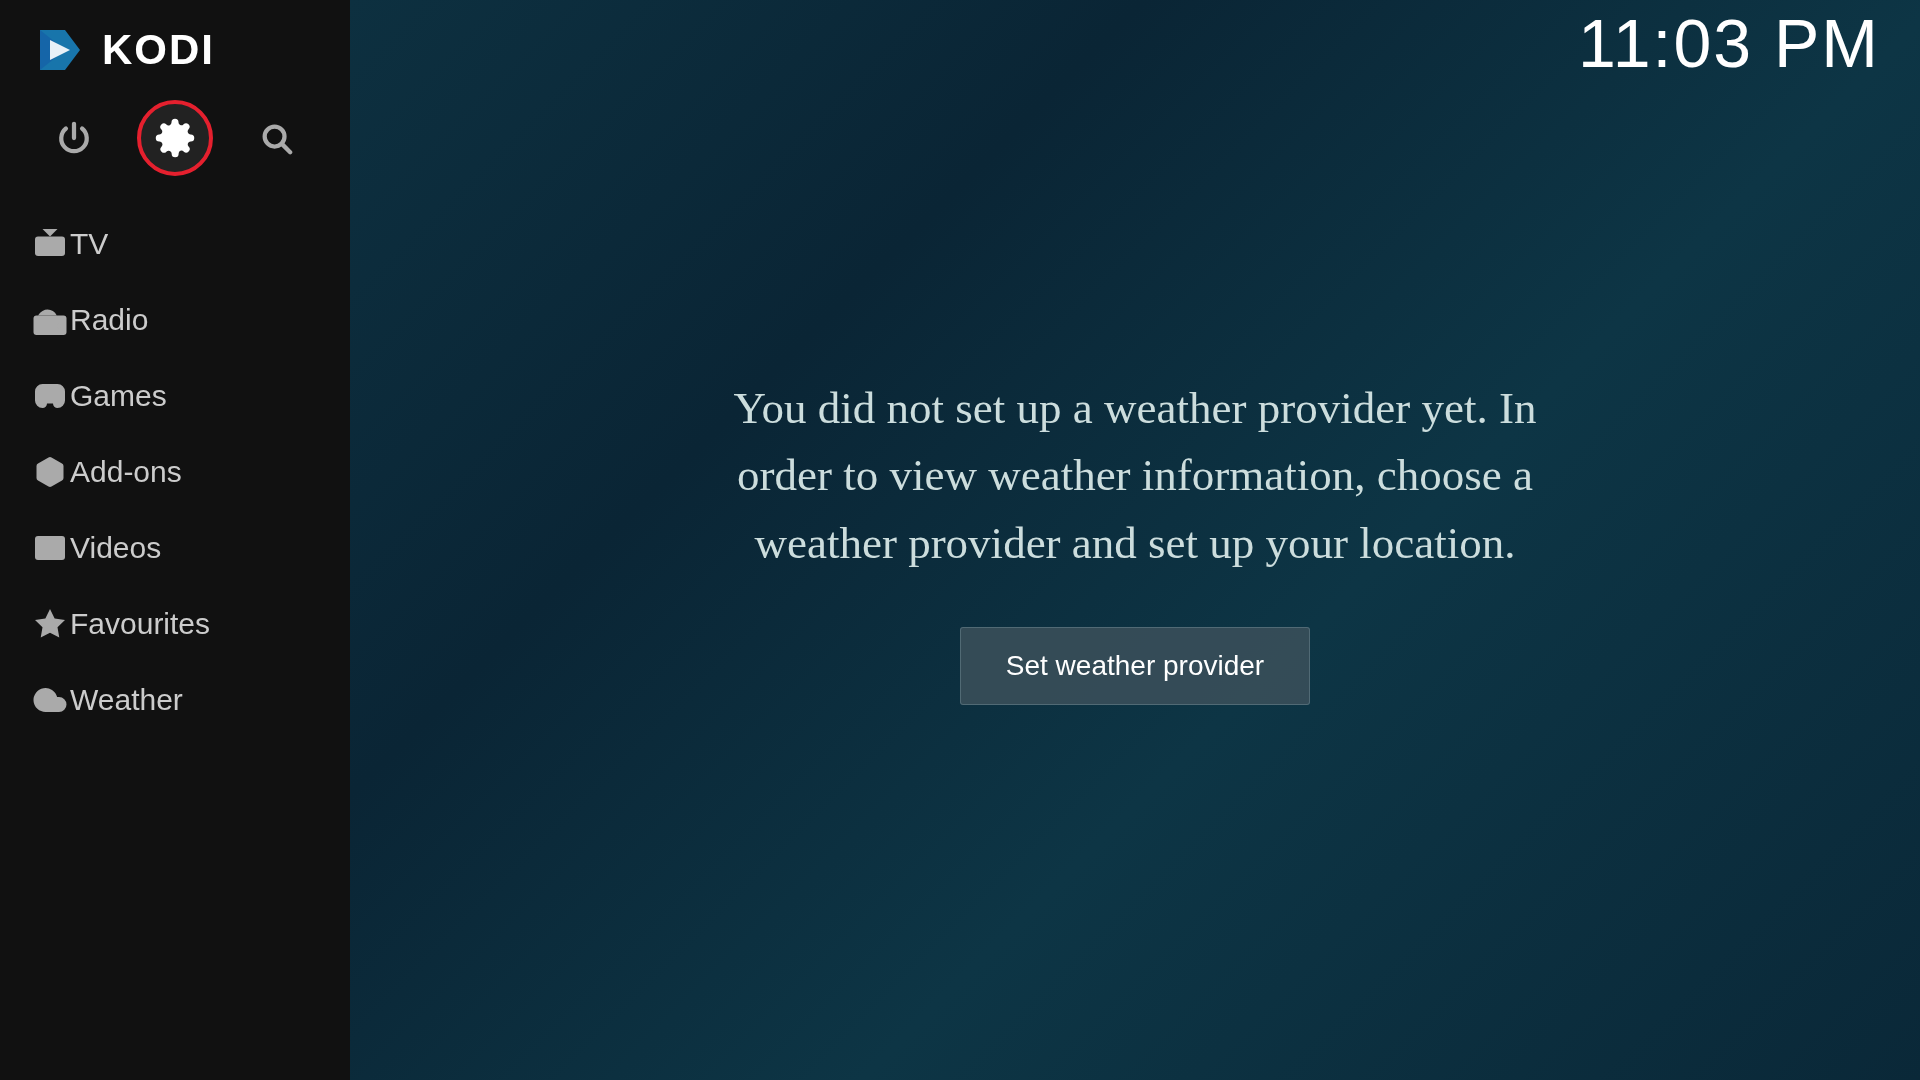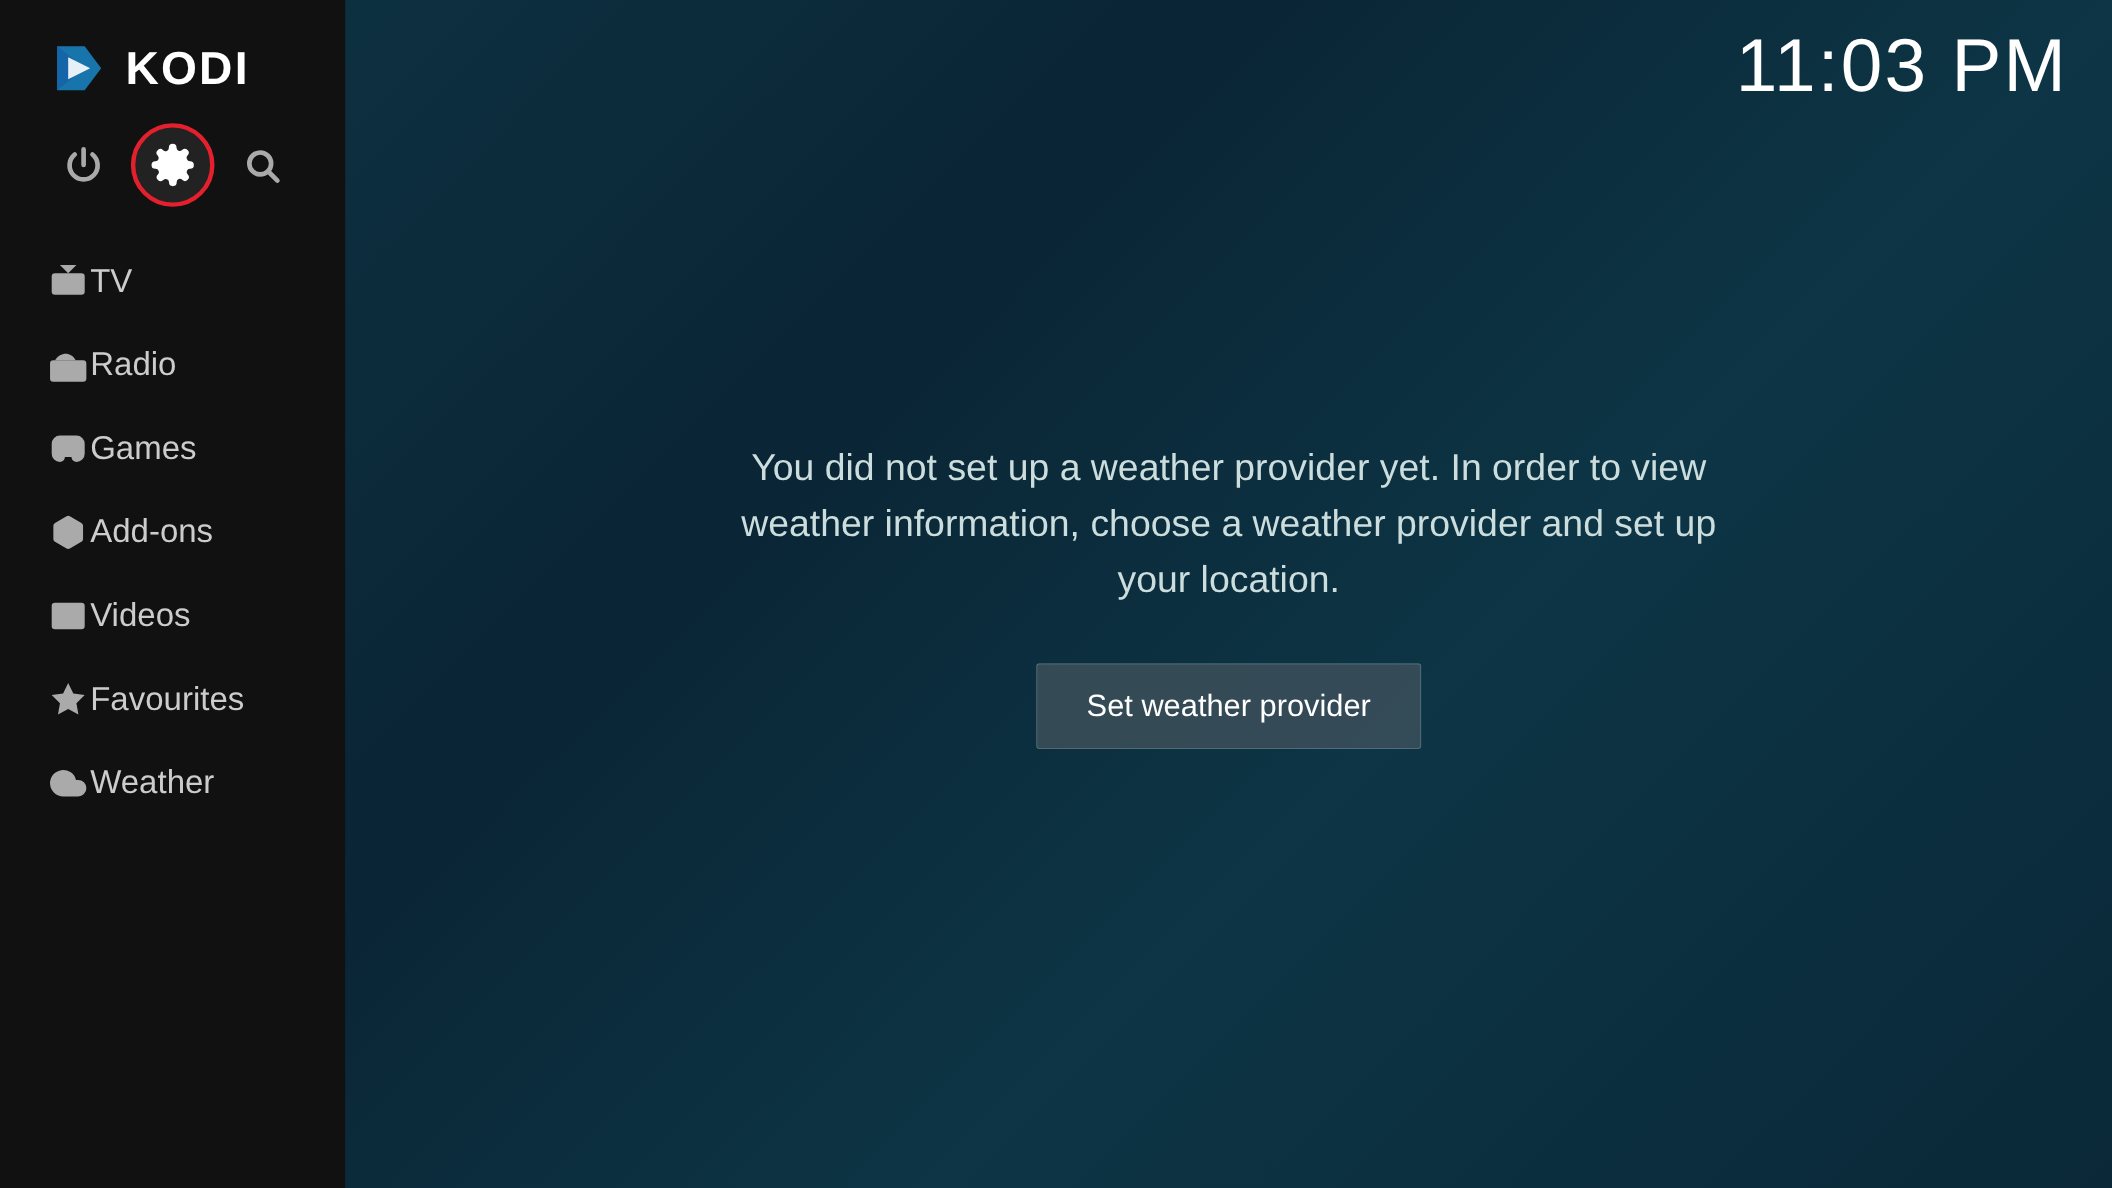--- a/index.html
+++ b/index.html
@@ -9,26 +9,26 @@
       height: 1080px;
       background: #0d2a35;
       font-family: 'Arial', sans-serif;
       overflow: hidden;
       display: flex;
       color: white;
     }
 
     
     .sidebar {
-      width: 314px;
+      width: 350px;
       height: 1080px;
       background: #111111;
       display: flex;
       flex-direction: column;
-      padding: 12px;
+      padding: 0;
       flex-shrink: 0;
     }
 
     .sidebar-header {
       display: flex;
       align-items: center;
       padding: 20px 30px 10px 30px;
       gap: 16px;
     }
 
@@ -128,38 +128,39 @@
       background: linear-gradient(135deg, #0d3040 0%, #0a2535 30%, #0d3545 60%, #0a2838 100%);
       display: flex;
       flex-direction: column;
       align-items: center;
       justify-content: center;
       position: relative;
     }
 
     .time-display {
       position: absolute;
-      top: 21px;
+      top: 4px;
       right: 40px;
       font-size: 68px;
       font-weight: 300;
       color: white;
       letter-spacing: 2px;
     }
 
     .weather-message {
       text-align: center;
       max-width: 900px;
       margin-bottom: 50px;
     }
 
     .weather-message p {
-      font-size: 34px;
+      font-size: 45px;
       color: #ccdddd;
       line-height: 1.5;
+      font-family: Liberation Serif, serif;
     }
 
     .action-buttons {
       display: flex;
       gap: 20px;
     }
 
     .action-btn {
       padding: 22px 45px;
       background: rgba(60, 80, 90, 0.85);

